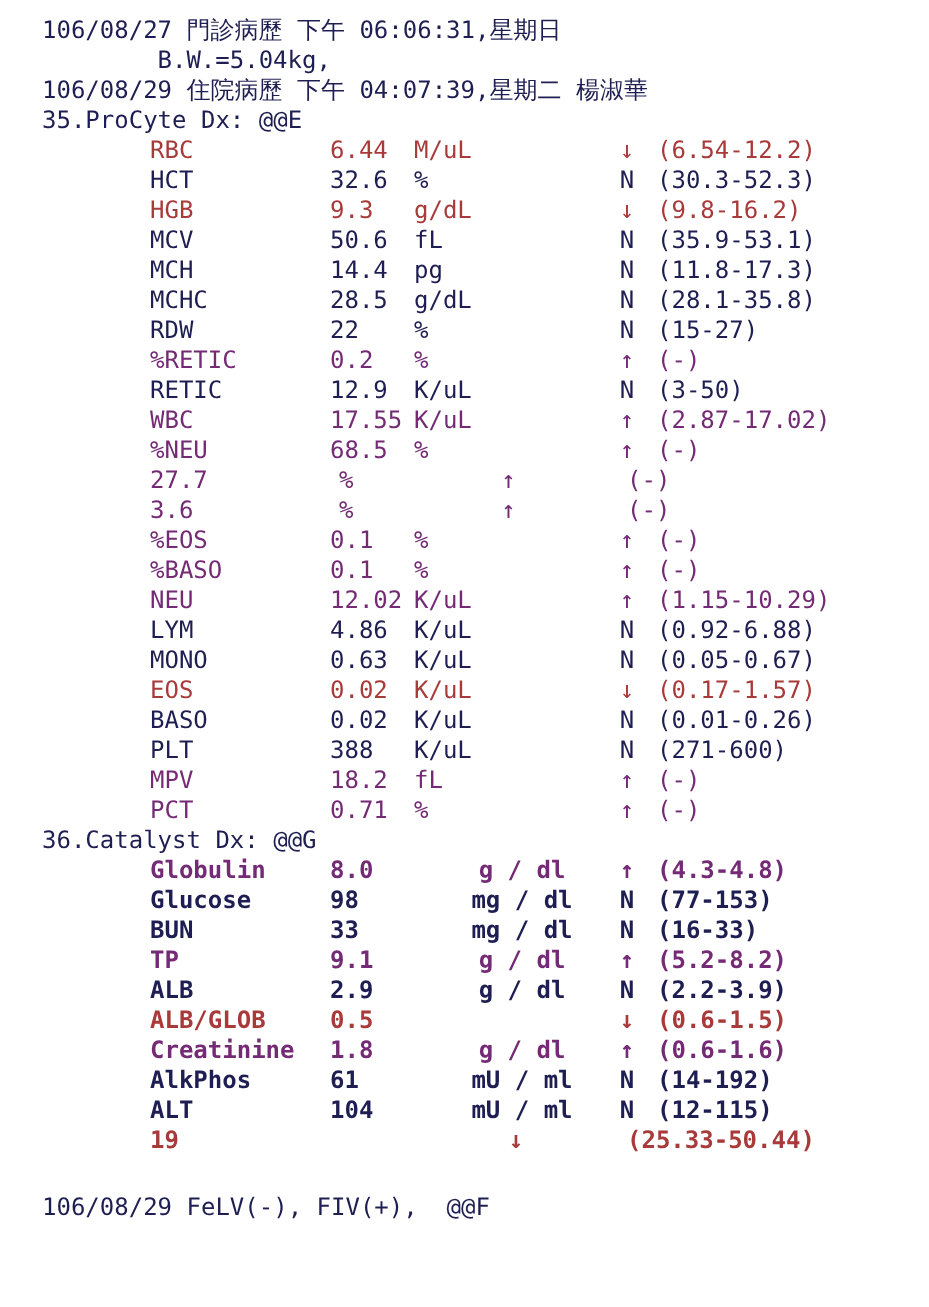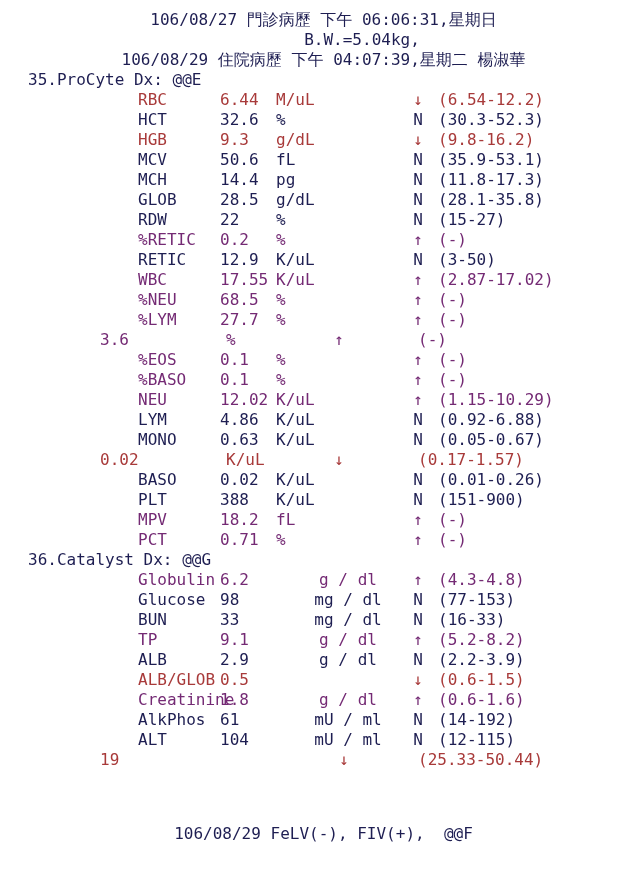--- a/index.html
+++ b/index.html
@@ -15,47 +15,47 @@
     font-size: 16px;
     line-height: 20px;
     color: var(--c-normal, #1e1e52);
   }
   .report {
     padding: 10px 0 0 28px;
   }
   .hline {
     height: 20px;
     white-space: pre;
-    text-align: center;
   }
   .indent {
     padding-left: 77px;
   }
   .section-title {
     height: 20px;
     white-space: pre;
   }
   .lab-row {
     display: grid;
     grid-template-columns: 72px 120px 50px 138px 20px 1fr;
     height: 20px;
   }
   .sec-catalyst .lab-row {
     grid-template-columns: 72px 120px 60px 128px 20px 1fr;
-  }
-  .c-name { white-space: pre; margin-left: 38px; }
+    font-weight: bold;
+  }
+  .c-name { white-space: pre; }
   .c-value { text-align: left; white-space: pre; }
   .c-unit { padding-left: 6px; white-space: pre; }
   .sec-catalyst .c-unit { padding-left: 8px; text-align: center; }
   .c-flag { text-align: center; white-space: pre; }
   .c-range { padding-left: 10px; white-space: pre; }
   .s-low  { color: var(--c-low, #a83a3a); }
   .s-high { color: var(--c-high, #742a74); }
   .footer-line {
-    margin-top: 54px;
+    margin-top: 25px;
   }
 </style>
 </head>
 <body style="--c-normal: #1e1e52; --c-low: #a83a3a; --c-high: #742a74; background: rgb(255, 255, 255);">
 
 <div class="report">
   <div class="hline">106/08/27 門診病歷 下午 06:06:31,星期日</div>
   <div class="hline indent">B.W.=5.04kg,</div>
   <div class="hline">106/08/29 住院病歷 下午 04:07:39,星期二 楊淑華</div>
   <div>
@@ -96,21 +96,21 @@
         <div class="lab-row s-normal">
           <div class="c-spacer"></div>
           <div class="c-name">MCH</div>
           <div class="c-value">14.4</div>
           <div class="c-unit">pg</div>
           <div class="c-flag">N</div>
           <div class="c-range">(11.8-17.3)</div>
         </div>
         <div class="lab-row s-normal">
           <div class="c-spacer"></div>
-          <div class="c-name">GLOB</div>
+          <div class="c-name">MCHC</div>
           <div class="c-value">28.5</div>
           <div class="c-unit">g/dL</div>
           <div class="c-flag">N</div>
           <div class="c-range">(28.1-35.8)</div>
         </div>
         <div class="lab-row s-normal">
           <div class="c-spacer"></div>
           <div class="c-name">RDW</div>
           <div class="c-value">22</div>
           <div class="c-unit">%</div>
@@ -144,21 +144,20 @@
         <div class="lab-row s-high">
           <div class="c-spacer"></div>
           <div class="c-name">%NEU</div>
           <div class="c-value">68.5</div>
           <div class="c-unit">%</div>
           <div class="c-flag">↑</div>
           <div class="c-range">(-)</div>
         </div>
         <div class="lab-row s-high">
           <div class="c-spacer"></div>
-          <div class="c-name">%LYM</div>
           <div class="c-value">27.7</div>
           <div class="c-unit">%</div>
           <div class="c-flag">↑</div>
           <div class="c-range">(-)</div>
         </div>
         <div class="lab-row s-high">
           <div class="c-spacer"></div>
           <div class="c-value">3.6</div>
           <div class="c-unit">%</div>
           <div class="c-flag">↑</div>
@@ -199,40 +198,41 @@
         <div class="lab-row s-normal">
           <div class="c-spacer"></div>
           <div class="c-name">MONO</div>
           <div class="c-value">0.63</div>
           <div class="c-unit">K/uL</div>
           <div class="c-flag">N</div>
           <div class="c-range">(0.05-0.67)</div>
         </div>
         <div class="lab-row s-low">
           <div class="c-spacer"></div>
+          <div class="c-name">EOS</div>
           <div class="c-value">0.02</div>
           <div class="c-unit">K/uL</div>
           <div class="c-flag">↓</div>
           <div class="c-range">(0.17-1.57)</div>
         </div>
         <div class="lab-row s-normal">
           <div class="c-spacer"></div>
           <div class="c-name">BASO</div>
           <div class="c-value">0.02</div>
           <div class="c-unit">K/uL</div>
           <div class="c-flag">N</div>
           <div class="c-range">(0.01-0.26)</div>
         </div>
         <div class="lab-row s-normal">
           <div class="c-spacer"></div>
           <div class="c-name">PLT</div>
           <div class="c-value">388</div>
           <div class="c-unit">K/uL</div>
           <div class="c-flag">N</div>
-          <div class="c-range">(151-900)</div>
+          <div class="c-range">(271-600)</div>
         </div>
         <div class="lab-row s-high">
           <div class="c-spacer"></div>
           <div class="c-name">MPV</div>
           <div class="c-value">18.2</div>
           <div class="c-unit">fL</div>
           <div class="c-flag">↑</div>
           <div class="c-range">(-)</div>
         </div>
         <div class="lab-row s-high">
@@ -242,21 +242,21 @@
           <div class="c-unit">%</div>
           <div class="c-flag">↑</div>
           <div class="c-range">(-)</div>
         </div>
       </div>
       <div class="lab-section sec-catalyst">
         <div class="section-title">36.Catalyst Dx: @@G</div>
         <div class="lab-row s-high">
           <div class="c-spacer"></div>
           <div class="c-name">Globulin</div>
-          <div class="c-value">6.2</div>
+          <div class="c-value">8.0</div>
           <div class="c-unit">g / dl</div>
           <div class="c-flag">↑</div>
           <div class="c-range">(4.3-4.8)</div>
         </div>
         <div class="lab-row s-normal">
           <div class="c-spacer"></div>
           <div class="c-name">Glucose</div>
           <div class="c-value">98</div>
           <div class="c-unit">mg / dl</div>
           <div class="c-flag">N</div>

